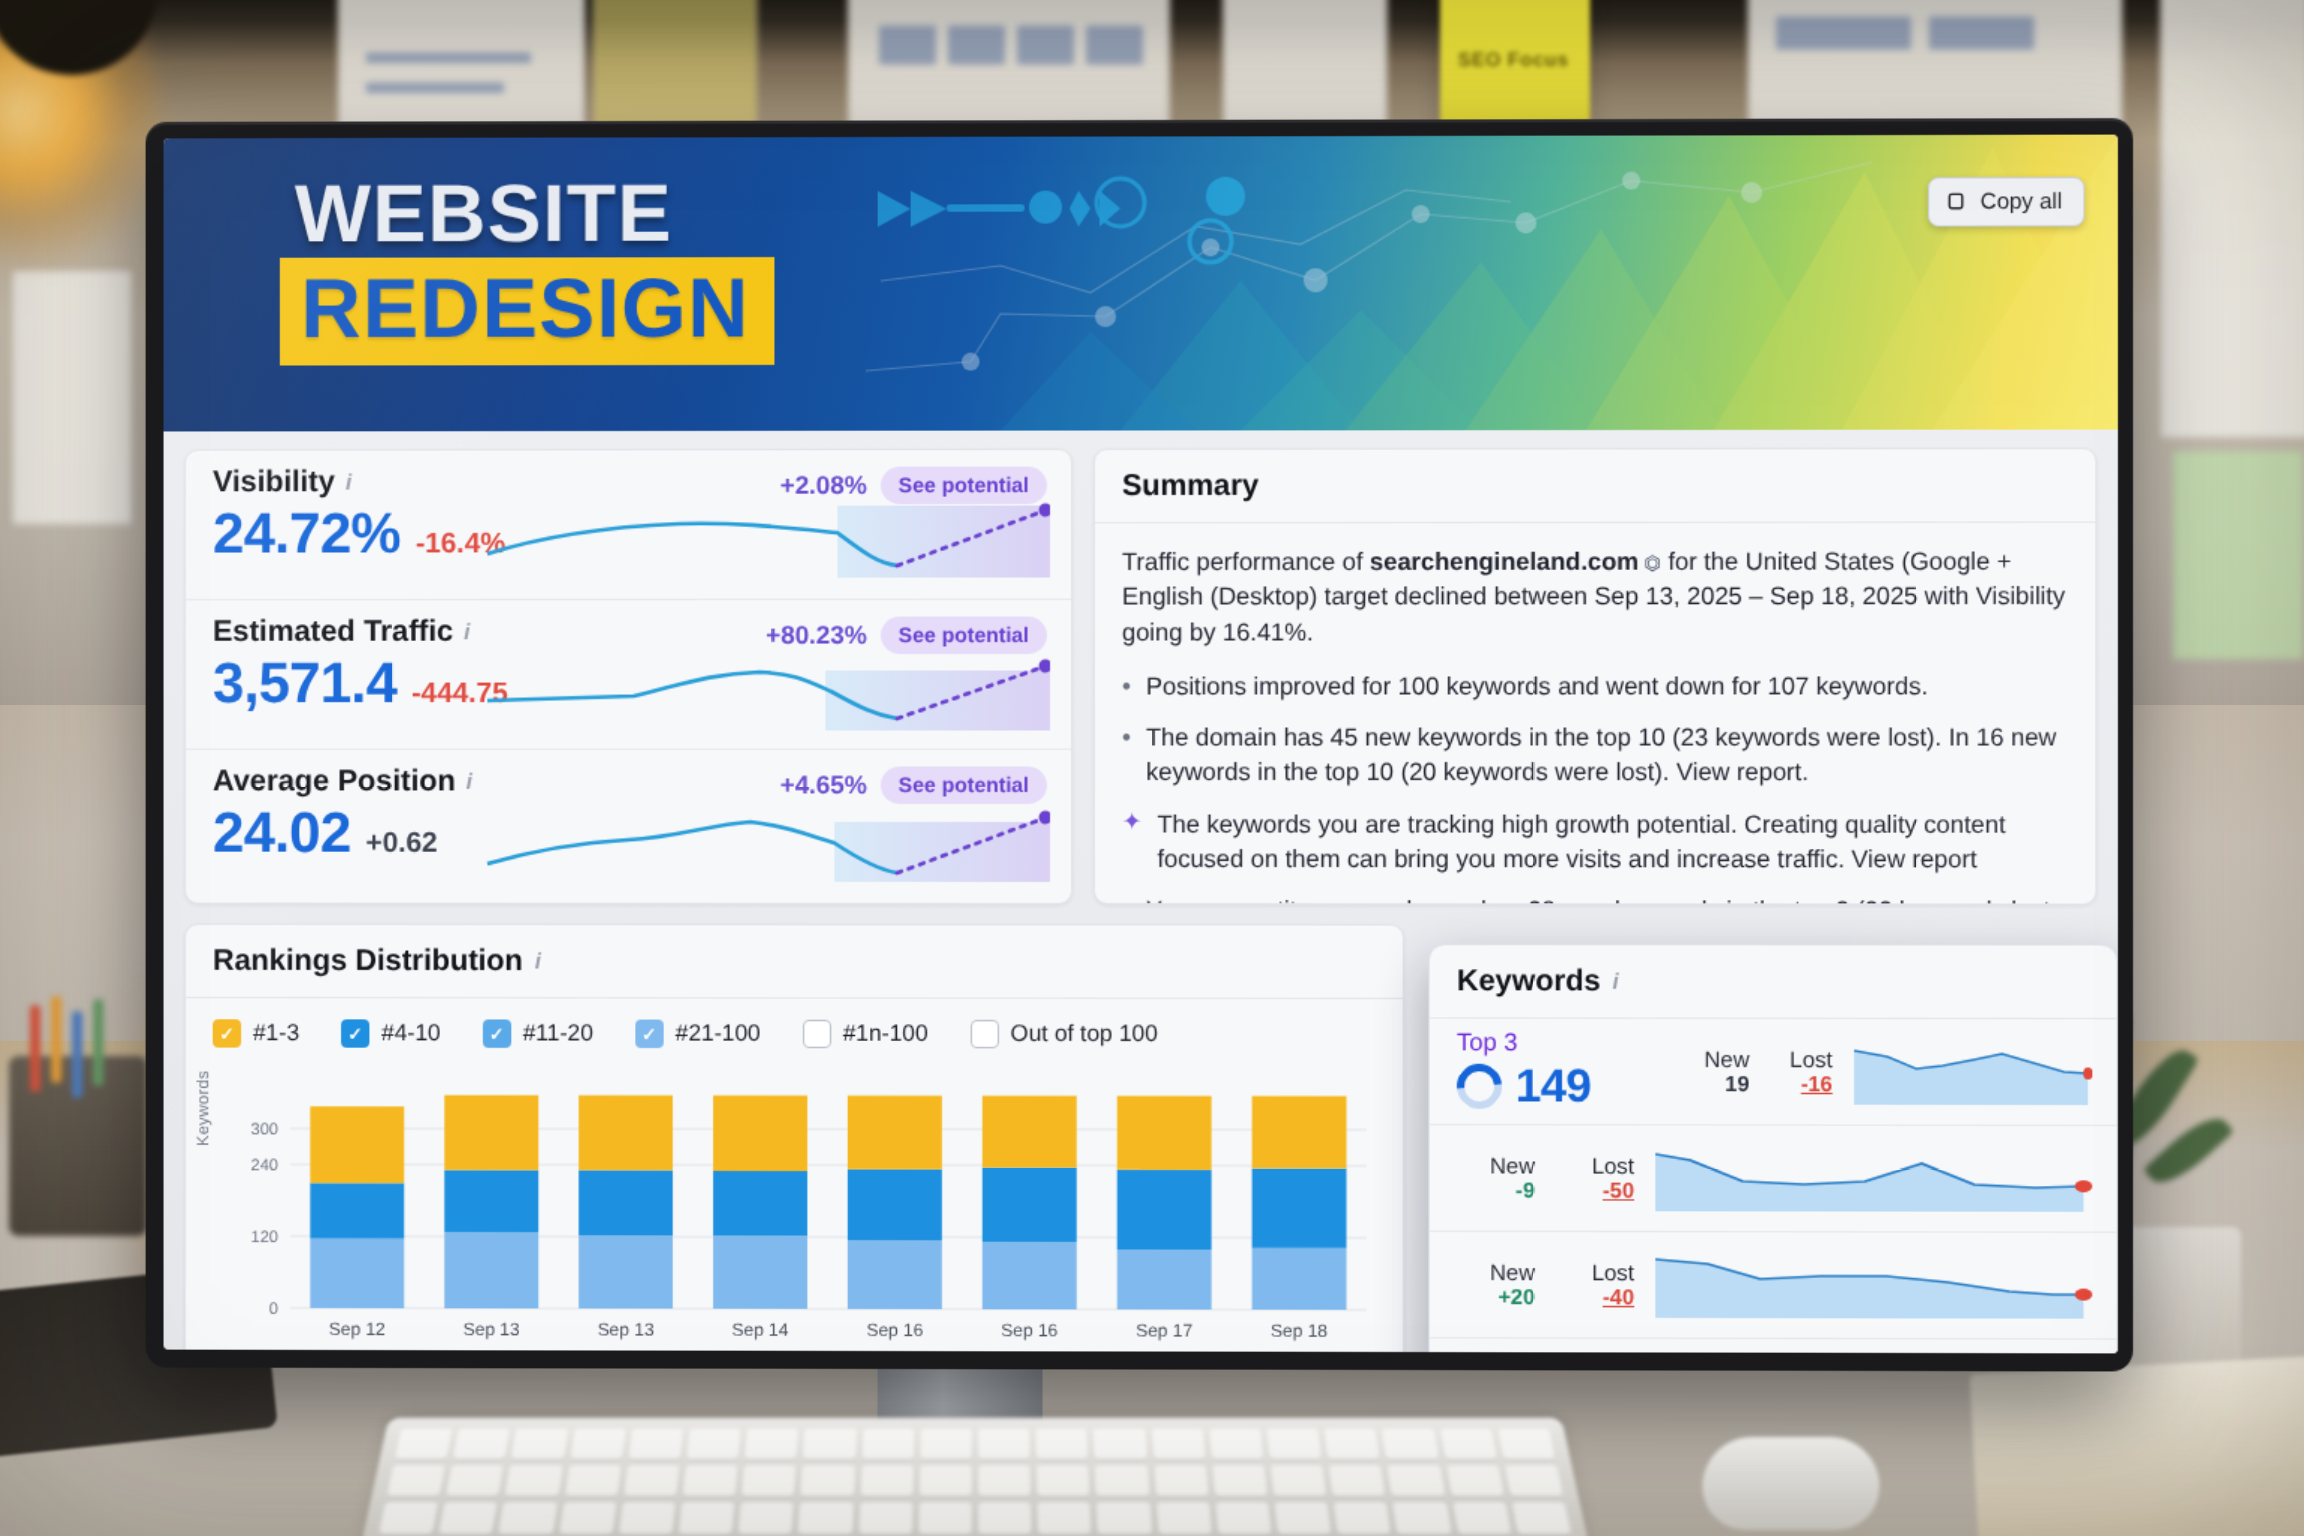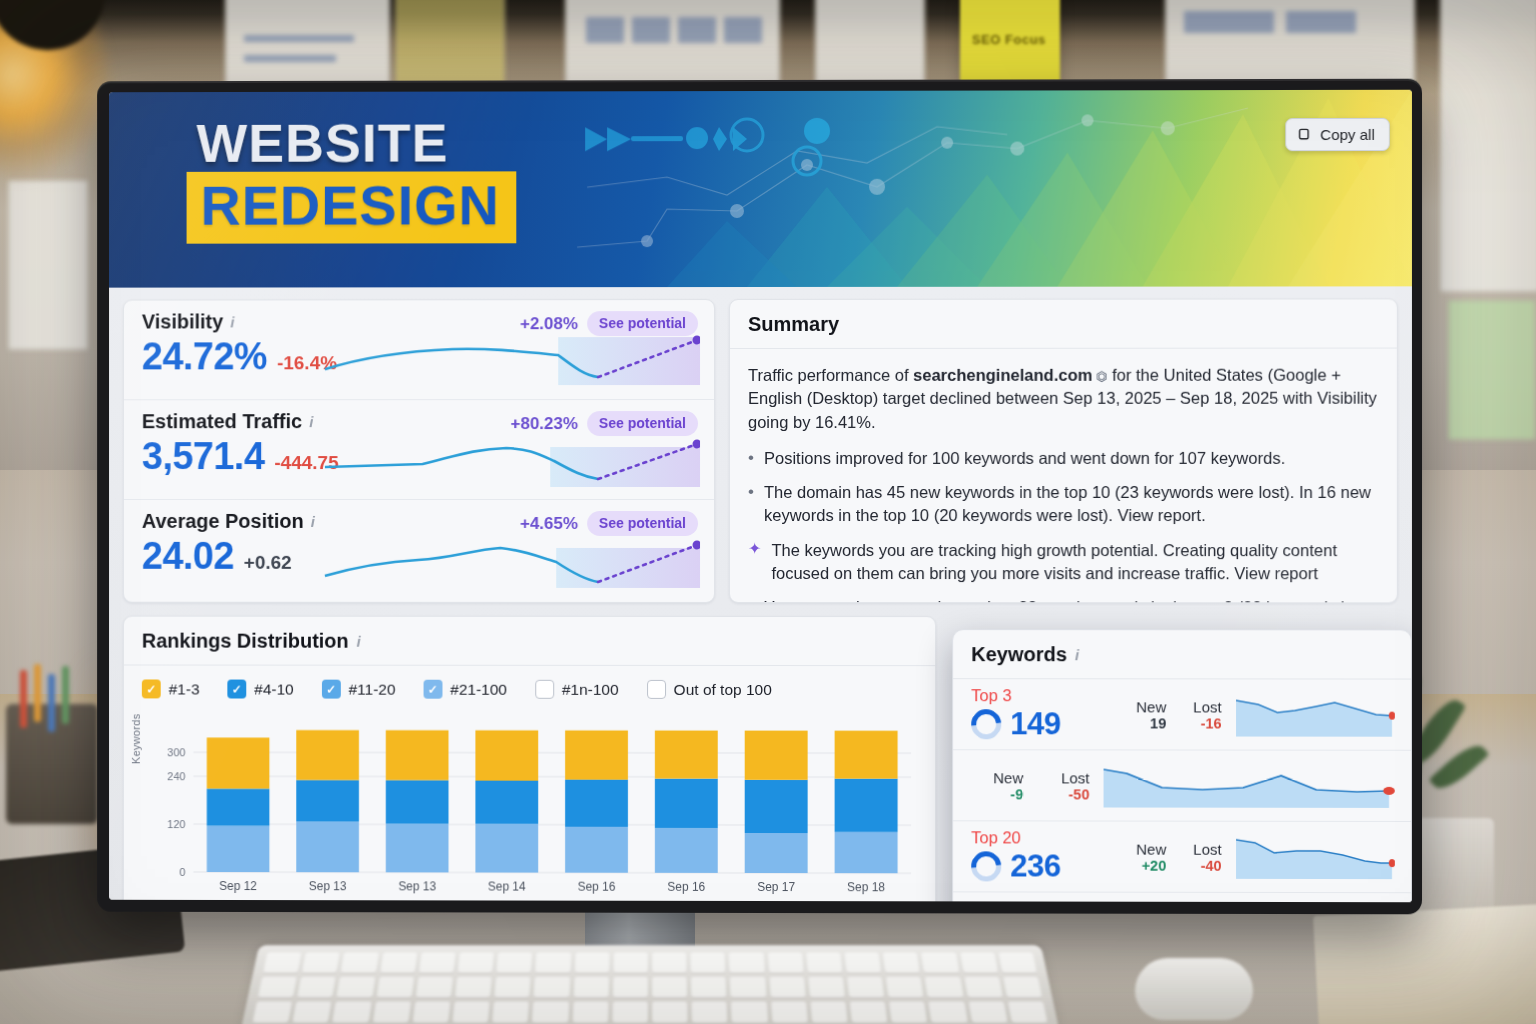--- a/index.html
+++ b/index.html
@@ -224,33 +224,33 @@
   .keywords {
     position: absolute; left: 845px; top: 538px; width: 458px; height: 336px;
     background: #f7f8fa; border: 1px solid #dfe2e8; border-radius: 11px;
     box-shadow: 0 14px 34px rgba(12,18,35,0.3); overflow: hidden; z-index: 5;
   }
   .kw-row {
     display: flex; align-items: center; gap: 14px;
     padding: 9px 16px 9px 18px; border-bottom: 1px solid #e6e9ee; height: 71px;
   }
   .kw-left { width: 176px; }
-  .kw-title { font-size: 16.5px; color: #ef4444; margin-bottom: 1px; }
+  .kw-title { font-size: 16.5px; color: #6d28d9; margin-bottom: 1px; }
   .kw-num-line { display: flex; align-items: center; gap: 9px; }
   .donut {
     width: 30px; height: 30px; border-radius: 50%;
     border: 5px solid #1565d8; border-right-color: #c6d9f3; border-bottom-color: #c6d9f3;
     transform: rotate(40deg);
   }
   .kw-num { font-size: 31px; font-weight: 800; color: #1565d8; letter-spacing: -0.5px; }
   .nl { text-align: right; width: 52px; }
   .nl-h { font-size: 15px; color: #2a2f39; }
   .nl-v { font-size: 14.5px; font-weight: 600; }
   .nl-v.green { color: #1e8a63; }
-  .nl-v.red { color: #d94a3d; }
+  .nl-v.red { color: #d94a3d; text-decoration: underline; }
   .nl-v.dark { color: #2f3742; }
   .kw-spark { flex: 1 1 auto; height: 44px; }
   .imp-dec { padding: 9px 18px 0 18px; }
   .imp-title { font-size: 16.5px; color: #1d2029; }
 
   .glass {
     position:absolute; inset:0; pointer-events:none;
     background: linear-gradient(115deg, rgba(255,255,255,0.10) 0%, rgba(255,255,255,0) 26%, rgba(255,255,255,0) 72%, rgba(255,255,255,0.07) 100%);
   }
   .vign { position:absolute; inset:0; pointer-events:none;
@@ -597,27 +597,20 @@
           <div class="nl-v red">-50</div>
         </div>
         <svg class="kw-spark" viewBox="0 0 200 44" preserveAspectRatio="none">
           <path d="M0,6 L16,10 L40,24 L68,26 L96,24 L122,12 L146,26 L174,28 L196,27 L196,44 L0,44 Z" fill="#bcdcf5"></path>
           <path d="M0,6 L16,10 L40,24 L68,26 L96,24 L122,12 L146,26 L174,28 L196,27" fill="none" stroke="#2b7fc6" stroke-width="1.6"></path>
           <circle cx="196" cy="27" r="4" fill="#e1483a"></circle>
         </svg>
       </div>
 
       <div class="kw-row">
-        <div class="kw-left">
-          <div class="kw-title">Top 20</div>
-          <div class="kw-num-line">
-            <span class="donut"></span>
-            <span class="kw-num">236</span>
-          </div>
-        </div>
         <div class="nl">
           <div class="nl-h">New</div>
           <div class="nl-v green">+20</div>
         </div>
         <div class="nl">
           <div class="nl-h">Lost</div>
           <div class="nl-v red">-40</div>
         </div>
         <svg class="kw-spark" viewBox="0 0 200 44" preserveAspectRatio="none">
           <path d="M0,5 L24,8 L48,18 L76,16 L106,16 L134,20 L162,26 L182,28 L196,28 L196,44 L0,44 Z" fill="#bcdcf5"></path>

